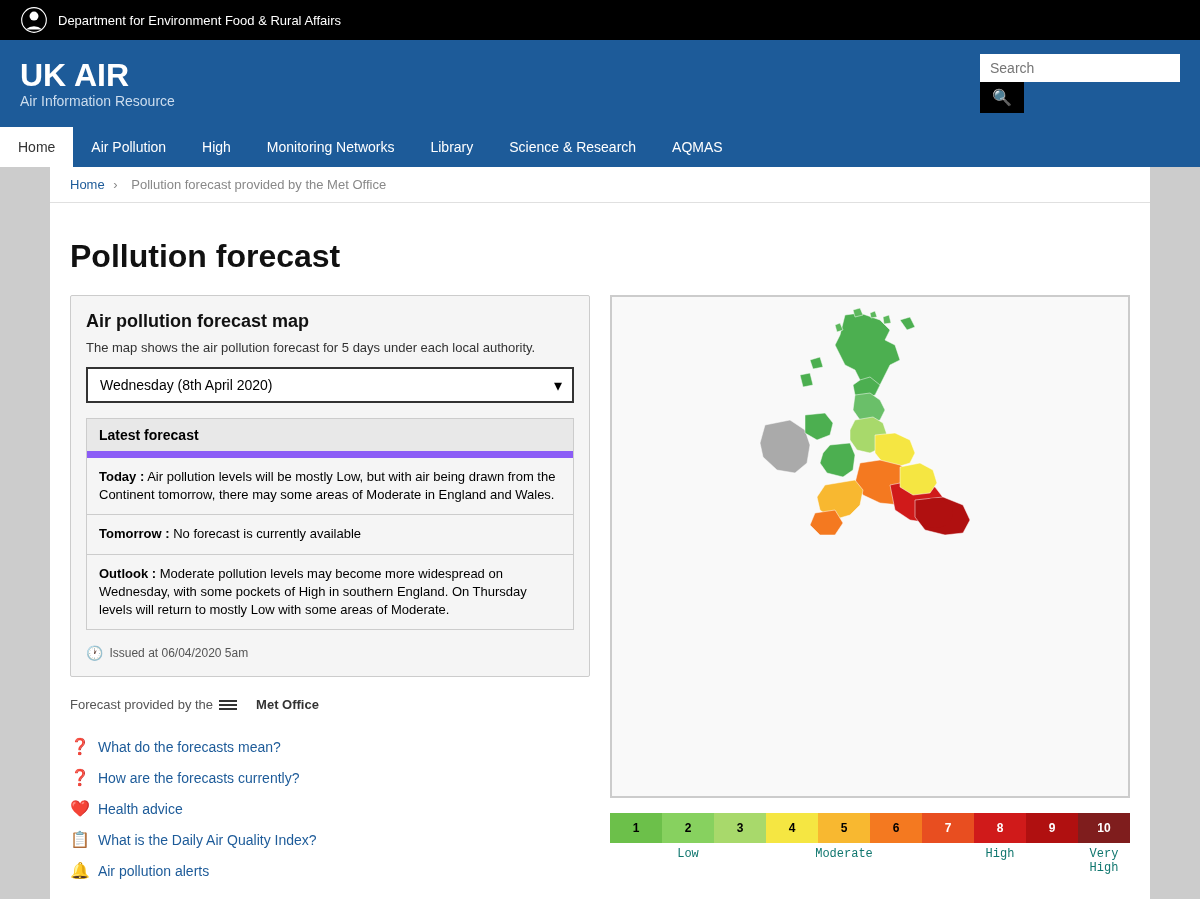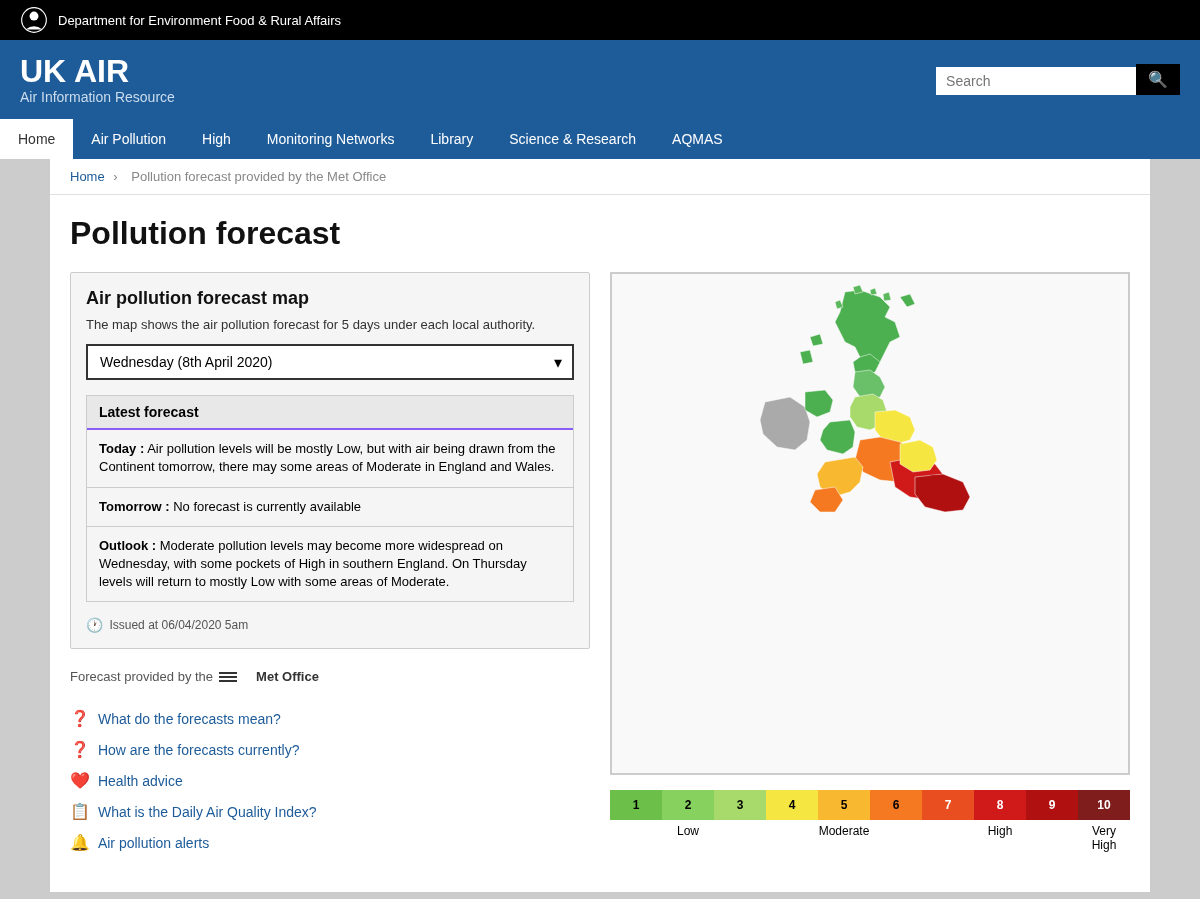--- a/index.html
+++ b/index.html
@@ -36,21 +36,22 @@
       font-size: 32px;
       font-weight: bold;
       line-height: 1.1;
     }
     .site-title p {
       font-size: 14px;
       color: #cde;
     }
     .search-bar {
       display: flex;
-      align-items: flex-end;
+      align-items: flex-start;
+      flex-direction: column;
     }
     .search-bar input {
       padding: 6px 10px;
       font-size: 14px;
       border: none;
       width: 200px;
       background: #fff;
     }
     .search-bar button {
       background: #000;
@@ -101,20 +102,21 @@
     
     .content {
       padding: 20px 20px 40px 20px;
       background: #fff;
     }
     .page-title {
       font-size: 32px;
       font-weight: bold;
       margin-bottom: 20px;
       color: #111;
+      margin-top: 15px;
     }
 
     
     .two-col {
       display: flex;
       gap: 20px;
       align-items: flex-start;
     }
     .left-col {
       flex: 0 0 520px;
@@ -166,21 +168,21 @@
 
     
     .latest-forecast {
       border: 1px solid #ccc;
     }
     .latest-forecast-header {
       background: #e8e8e8;
       padding: 8px 12px;
       font-size: 14px;
       font-weight: bold;
-      border-bottom: 2px solid #8b5cf6;
+      border-bottom: 7px solid #8b5cf6;
     }
     .forecast-row {
       padding: 10px 12px;
       border-bottom: 1px solid #ccc;
       font-size: 13px;
       line-height: 1.4;
     }
     .forecast-row:last-child { border-bottom: none; }
     .forecast-row strong { font-weight: bold; }
 
@@ -267,21 +269,22 @@
       align-items: center;
       justify-content: center;
       font-size: 12px;
       font-weight: bold;
       color: #000;
     }
     .aqi-labels {
       display: flex;
       margin-top: 5px;
       font-size: 12px;
-      color: #000000;
+      color: #0f766e;
+      font-family: Liberation Mono, monospace;
     }
     .aqi-label-group {
       display: flex;
       justify-content: center;
     }
   </style>
 </head>
 <body>
 
 <div class="gov-bar">

